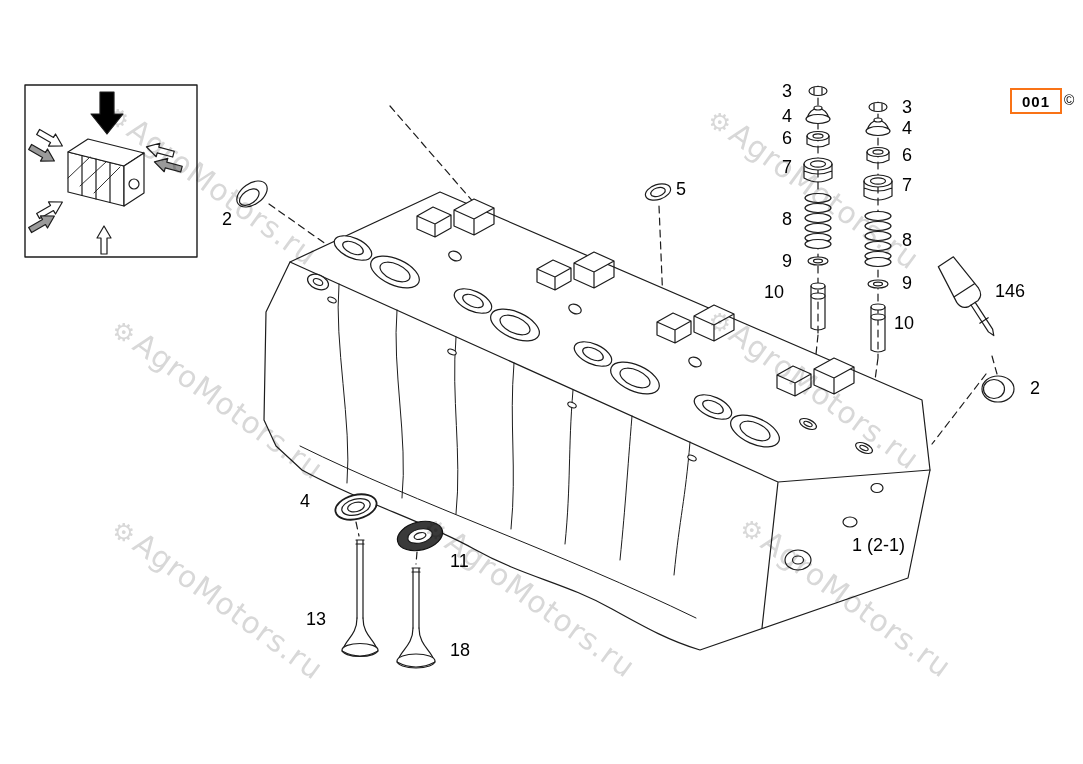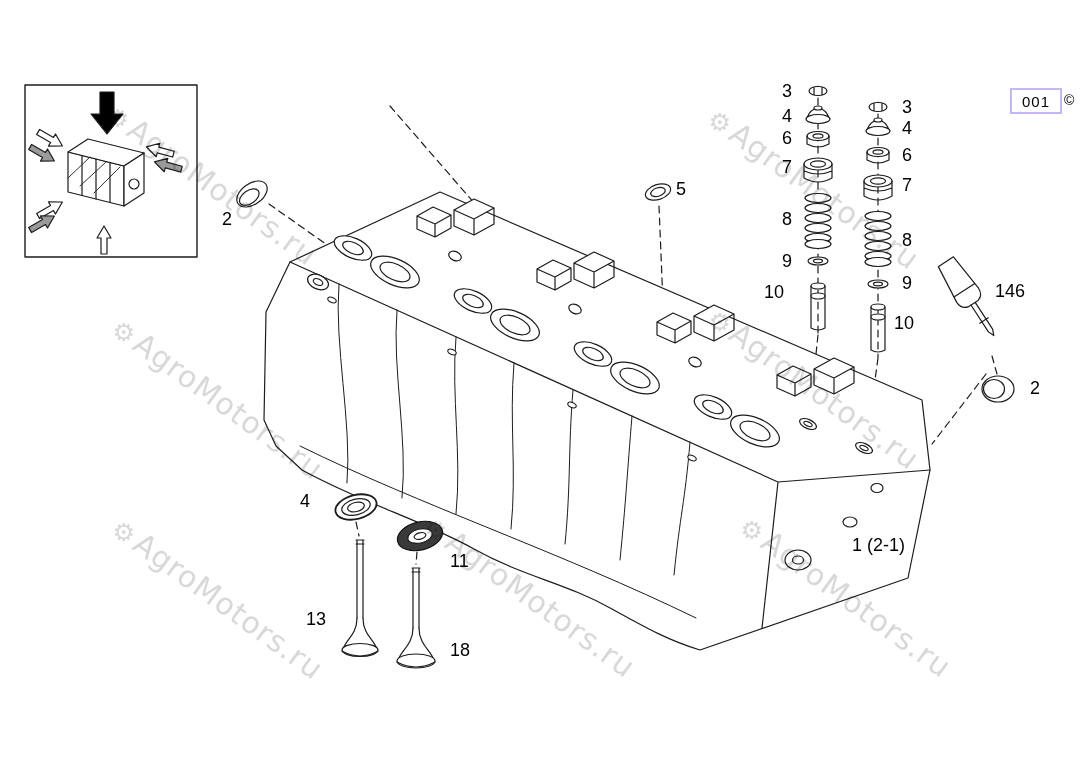--- a/index.html
+++ b/index.html
@@ -15,22 +15,22 @@
   .ra{width:24px;text-align:right;}
   .watermark{
     position:absolute;color:#d8d8d8;font-size:30px;letter-spacing:1px;
     white-space:nowrap;transform:rotate(36deg);transform-origin:0 0;
     mix-blend-mode:multiply;pointer-events:none;
     font-family:"DejaVu Sans",sans-serif;
   }
   .wm-gear{font-size:25px;margin-right:3px;}
   .sheet-box{
     position:absolute;left:1010px;top:88px;width:48px;height:22px;
-    border:2px solid #c4b5fd;display:flex;align-items:center;justify-content:center;
-    font-size:15px;font-weight:normal;letter-spacing:1px;
+    border:2px solid #f97316;display:flex;align-items:center;justify-content:center;
+    font-size:15px;font-weight:bold;letter-spacing:1px;
   }
   .copyright{position:absolute;left:1064px;top:92px;font-size:14px;}
 </style>
 </head>
 <body>
 
 <div id="stage">
 
   <svg id="lineart" width="1083" height="764" viewBox="0 0 1083 764" fill="none" stroke="#1c1c1c" stroke-width="1.2" stroke-linejoin="round" stroke-linecap="round">
 

